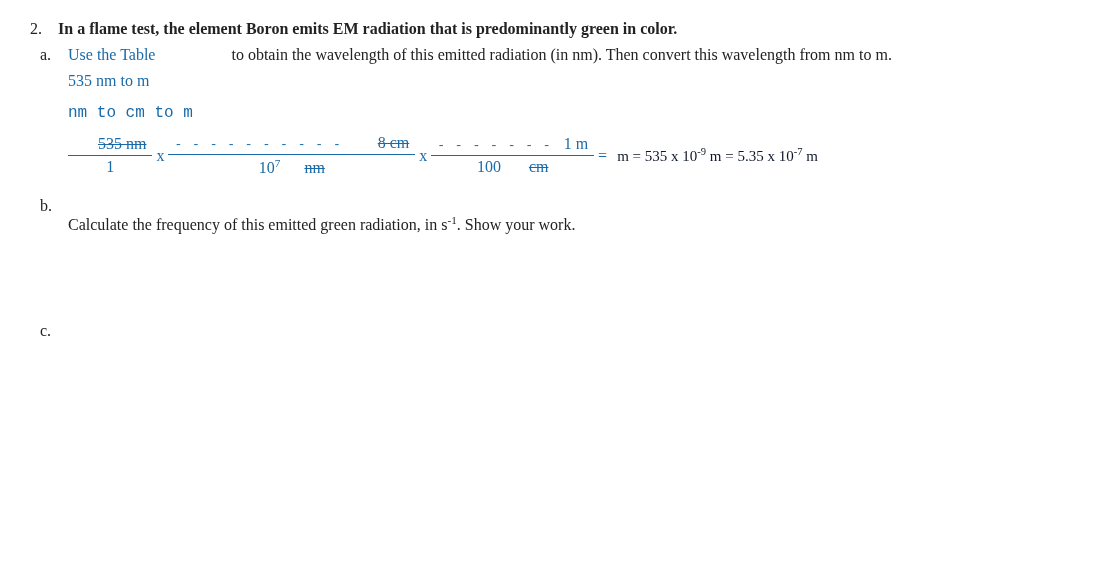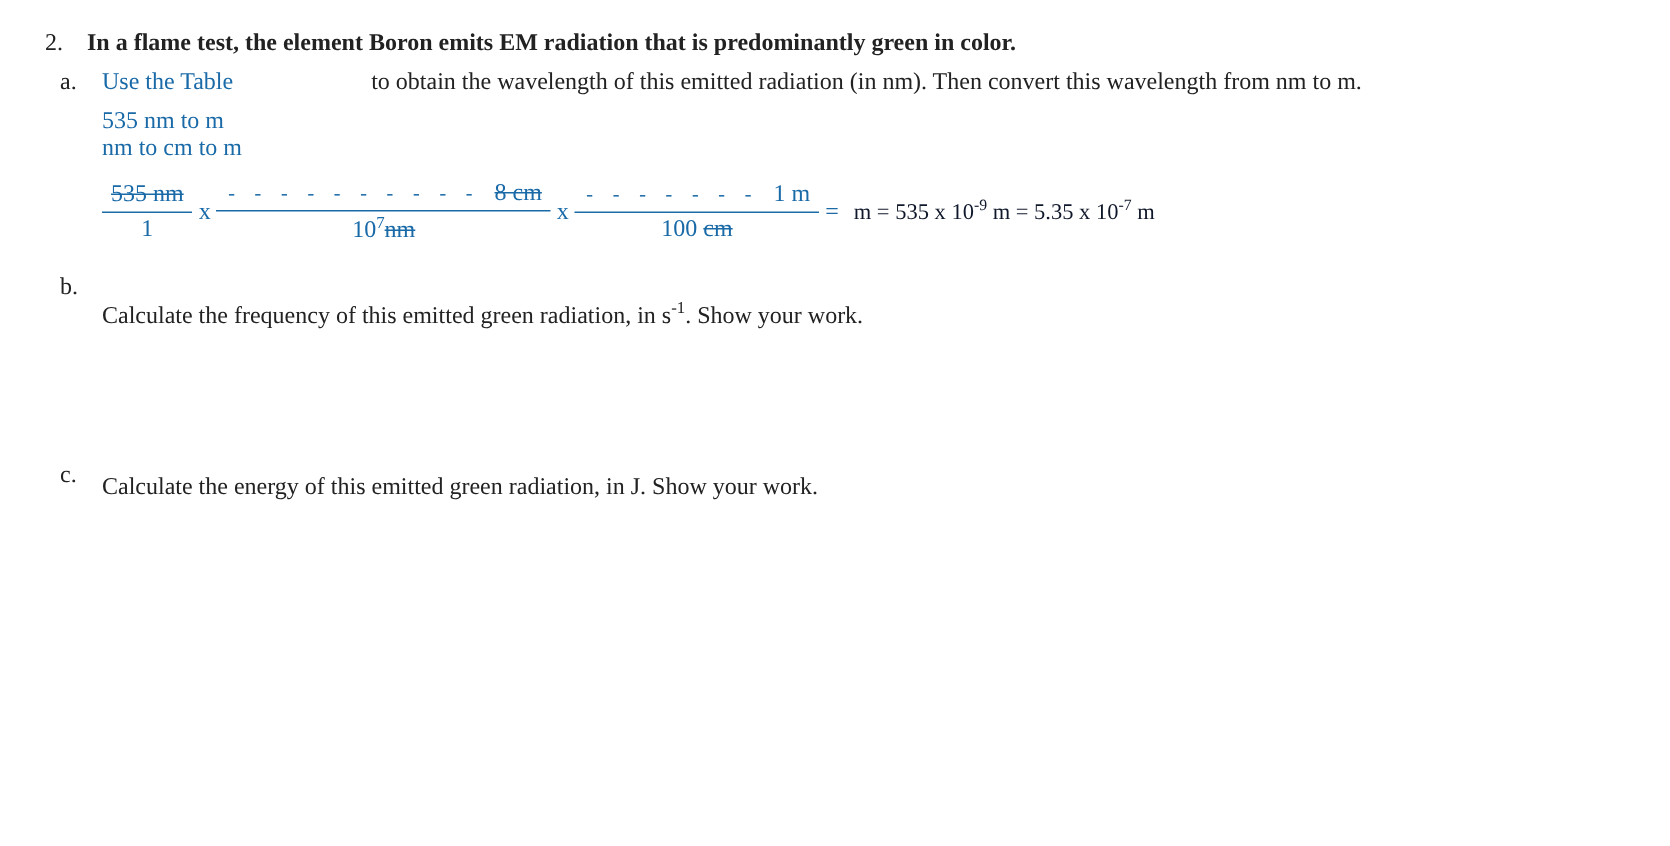--- a/index.html
+++ b/index.html
@@ -39,20 +39,21 @@
       font-weight: normal;
     }
     .sub-content {
       flex: 1;
     }
     .blue-text {
       color: #1a6aa8;
     }
     .strike {
       text-decoration: line-through;
+      margin-left: 24px;
     }
     sup {
       font-size: 0.7em;
       vertical-align: super;
     }
     .equals {
       margin: 0 6px;
       font-size: 16px;
     }
     .part-b-text {
@@ -110,28 +111,28 @@
 
   <div class="question-number">
     <span class="q-num">2.</span>
     <span class="q-text">In a flame test, the element Boron emits EM radiation that is predominantly green in color.</span>
   </div>
 
   <div class="sub-part">
     <span class="sub-letter">a.</span>
     <div class="sub-content">
 
-      <div style="display:flex; align-items:flex-start; flex-wrap:wrap; gap:20px;">
+      <div style="display:flex; align-items:flex-start; flex-wrap:wrap; gap:4px;">
         <span class="blue-text">Use the Table</span>
         <span style="margin-left: 72px;">to obtain the wavelength of this emitted radiation (in nm).  Then convert this wavelength from nm to m.</span>
       </div>
 
       <div class="blue-text" style="margin-top:8px;">535 nm to m</div>
 
-      <div class="blue-text" style="margin-top:0; margin-bottom:10px;">nm to cm to m</div>
+      <div class="blue-text" style="margin-top:14px; margin-bottom:10px;font-family:Liberation Mono, monospace;">nm to cm to m</div>
 
       <div class="conversion-wrapper">
 
         <div class="cell">
           <div class="cell-top">
             <span class="strike">535 nm</span>
           </div>
           <div class="cell-divider"></div>
           <div class="cell-bottom">1</div>
         </div>
@@ -177,18 +178,15 @@
 
   <div class="sub-part" style="margin-top: 18px;">
     <span class="sub-letter">b.</span>
     <div class="sub-content part-b-text">
       <span>Calculate the frequency of this emitted green radiation, in s<sup>-1</sup>.  Show your work.</span>
     </div>
   </div>
 
   <div class="sub-part" style="margin-top: 8px;">
     <span class="sub-letter">c.</span>
-    <div class="sub-content part-c-text">
-      <span>Calculate the energy of this emitted green radiation, in J.  Show your work.</span>
-    </div>
   </div>
 
 </div>
 
 </body></html>

